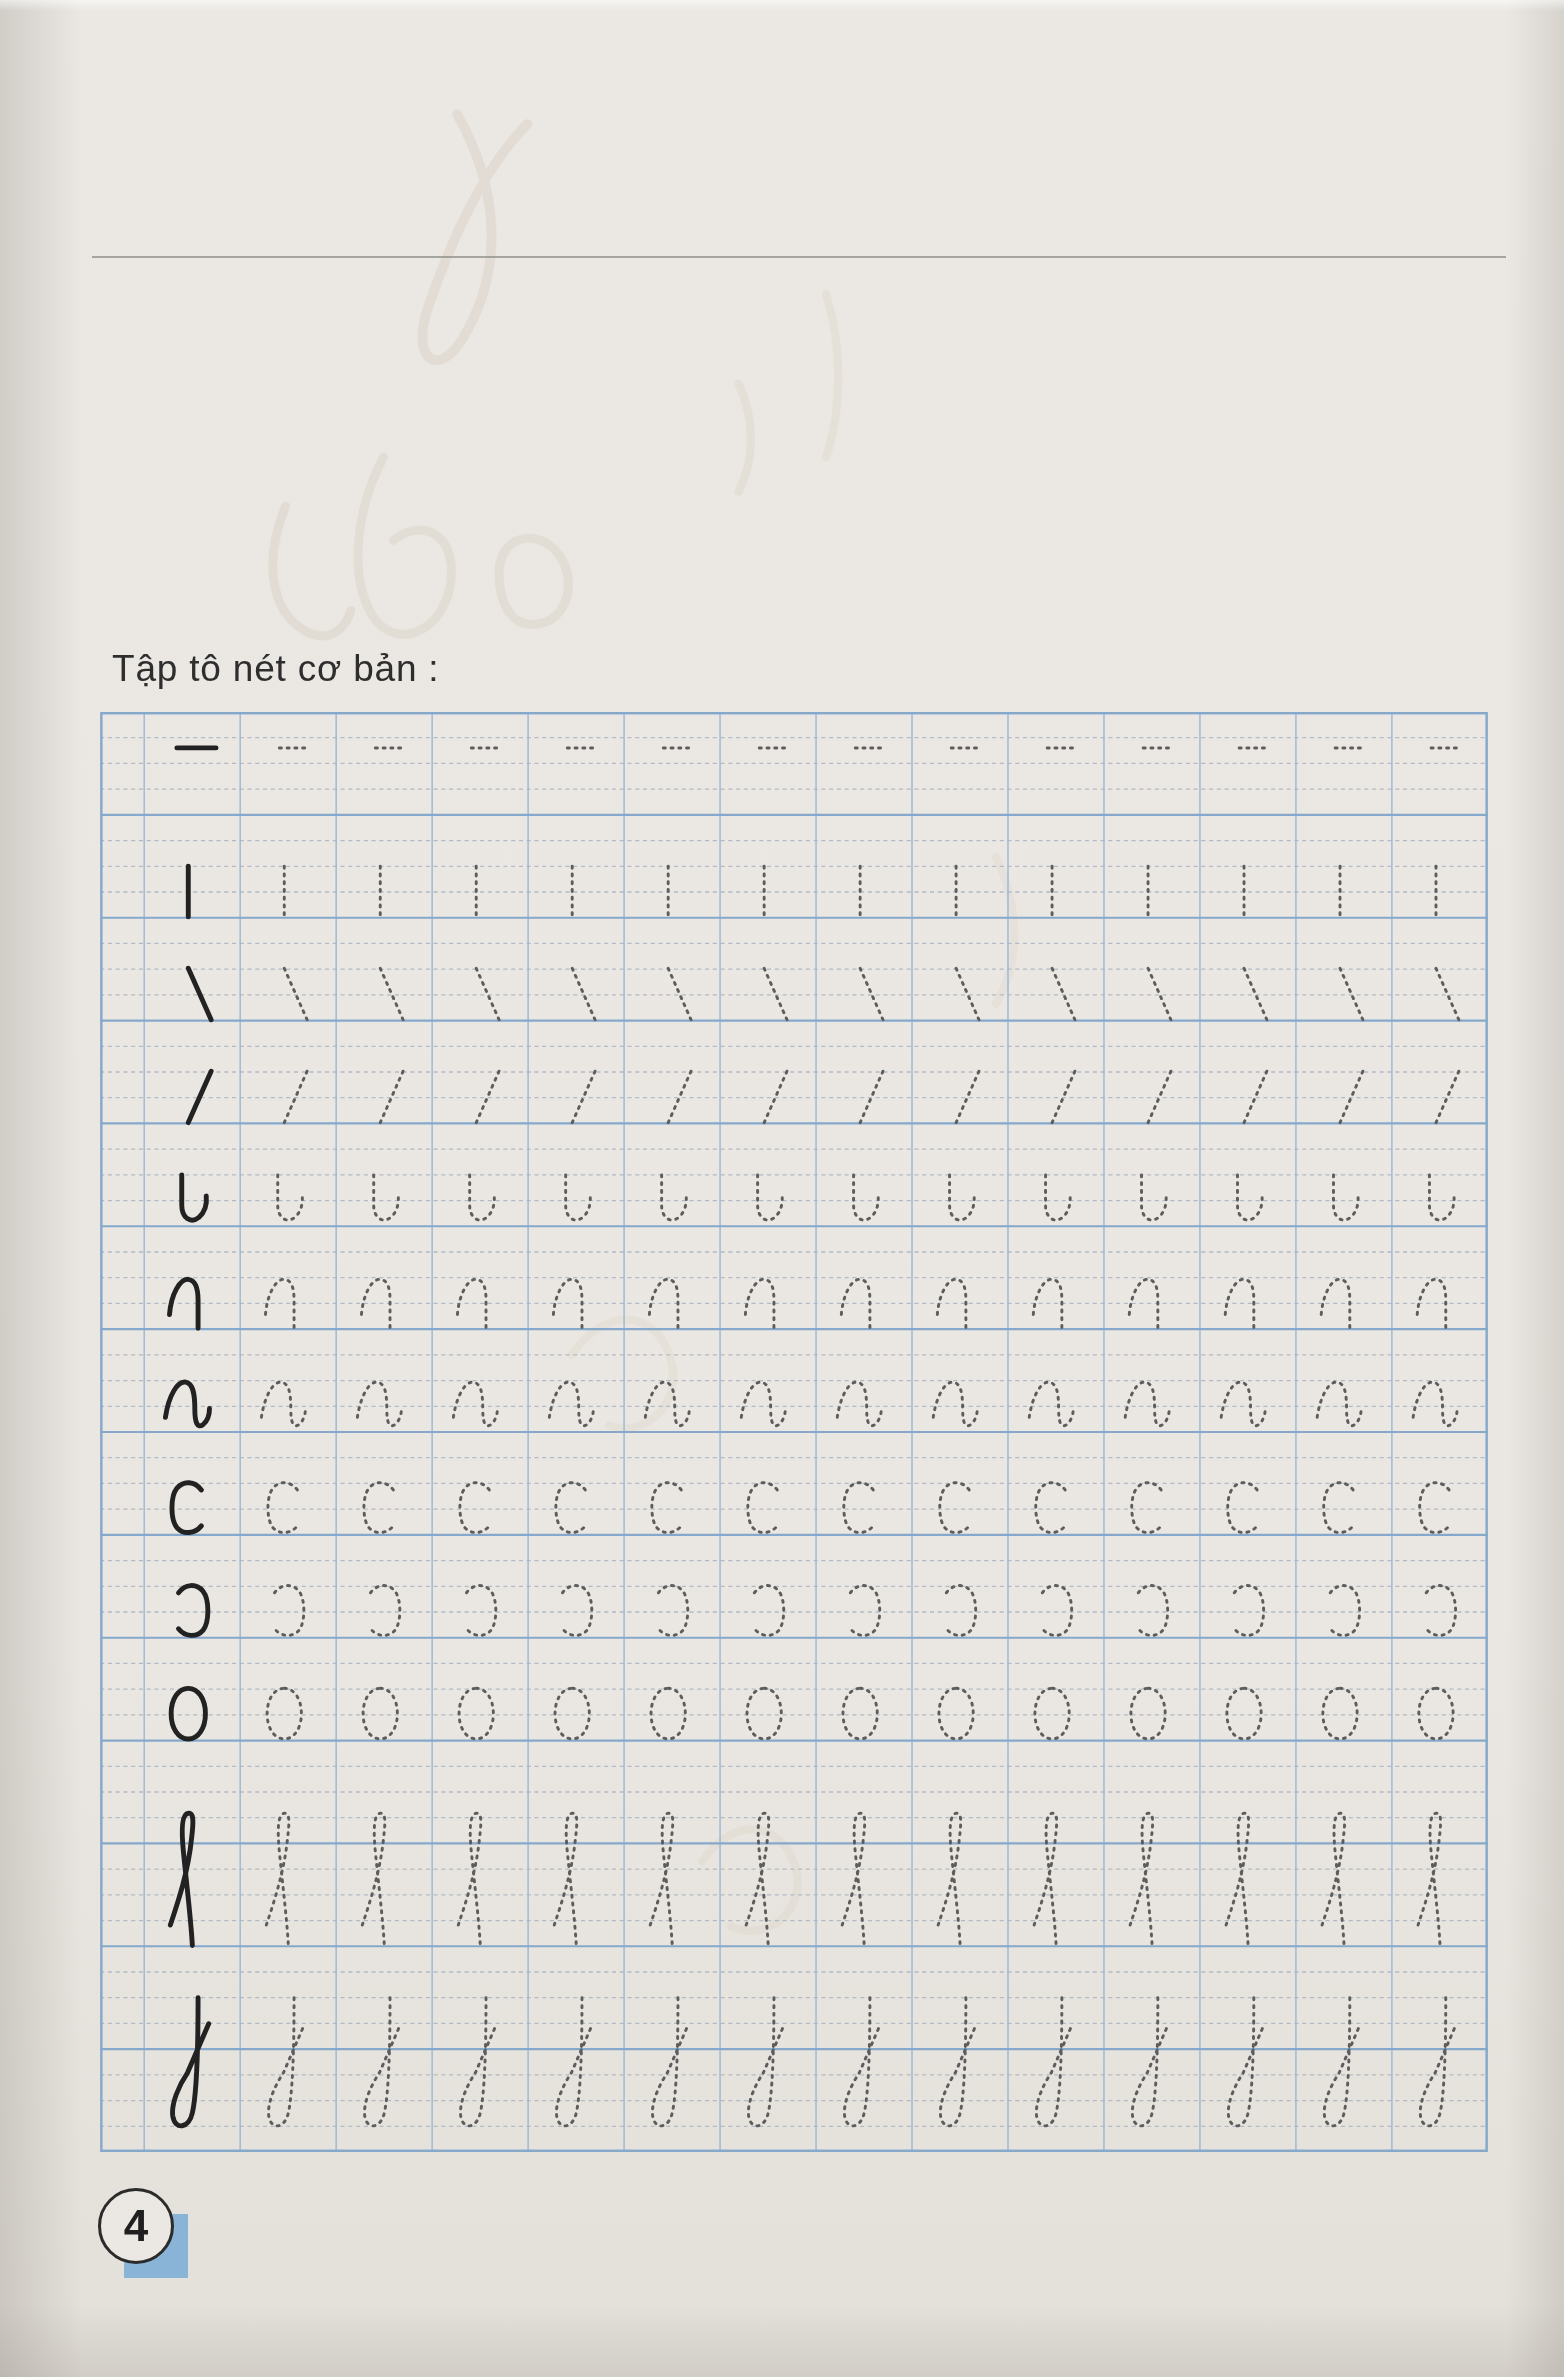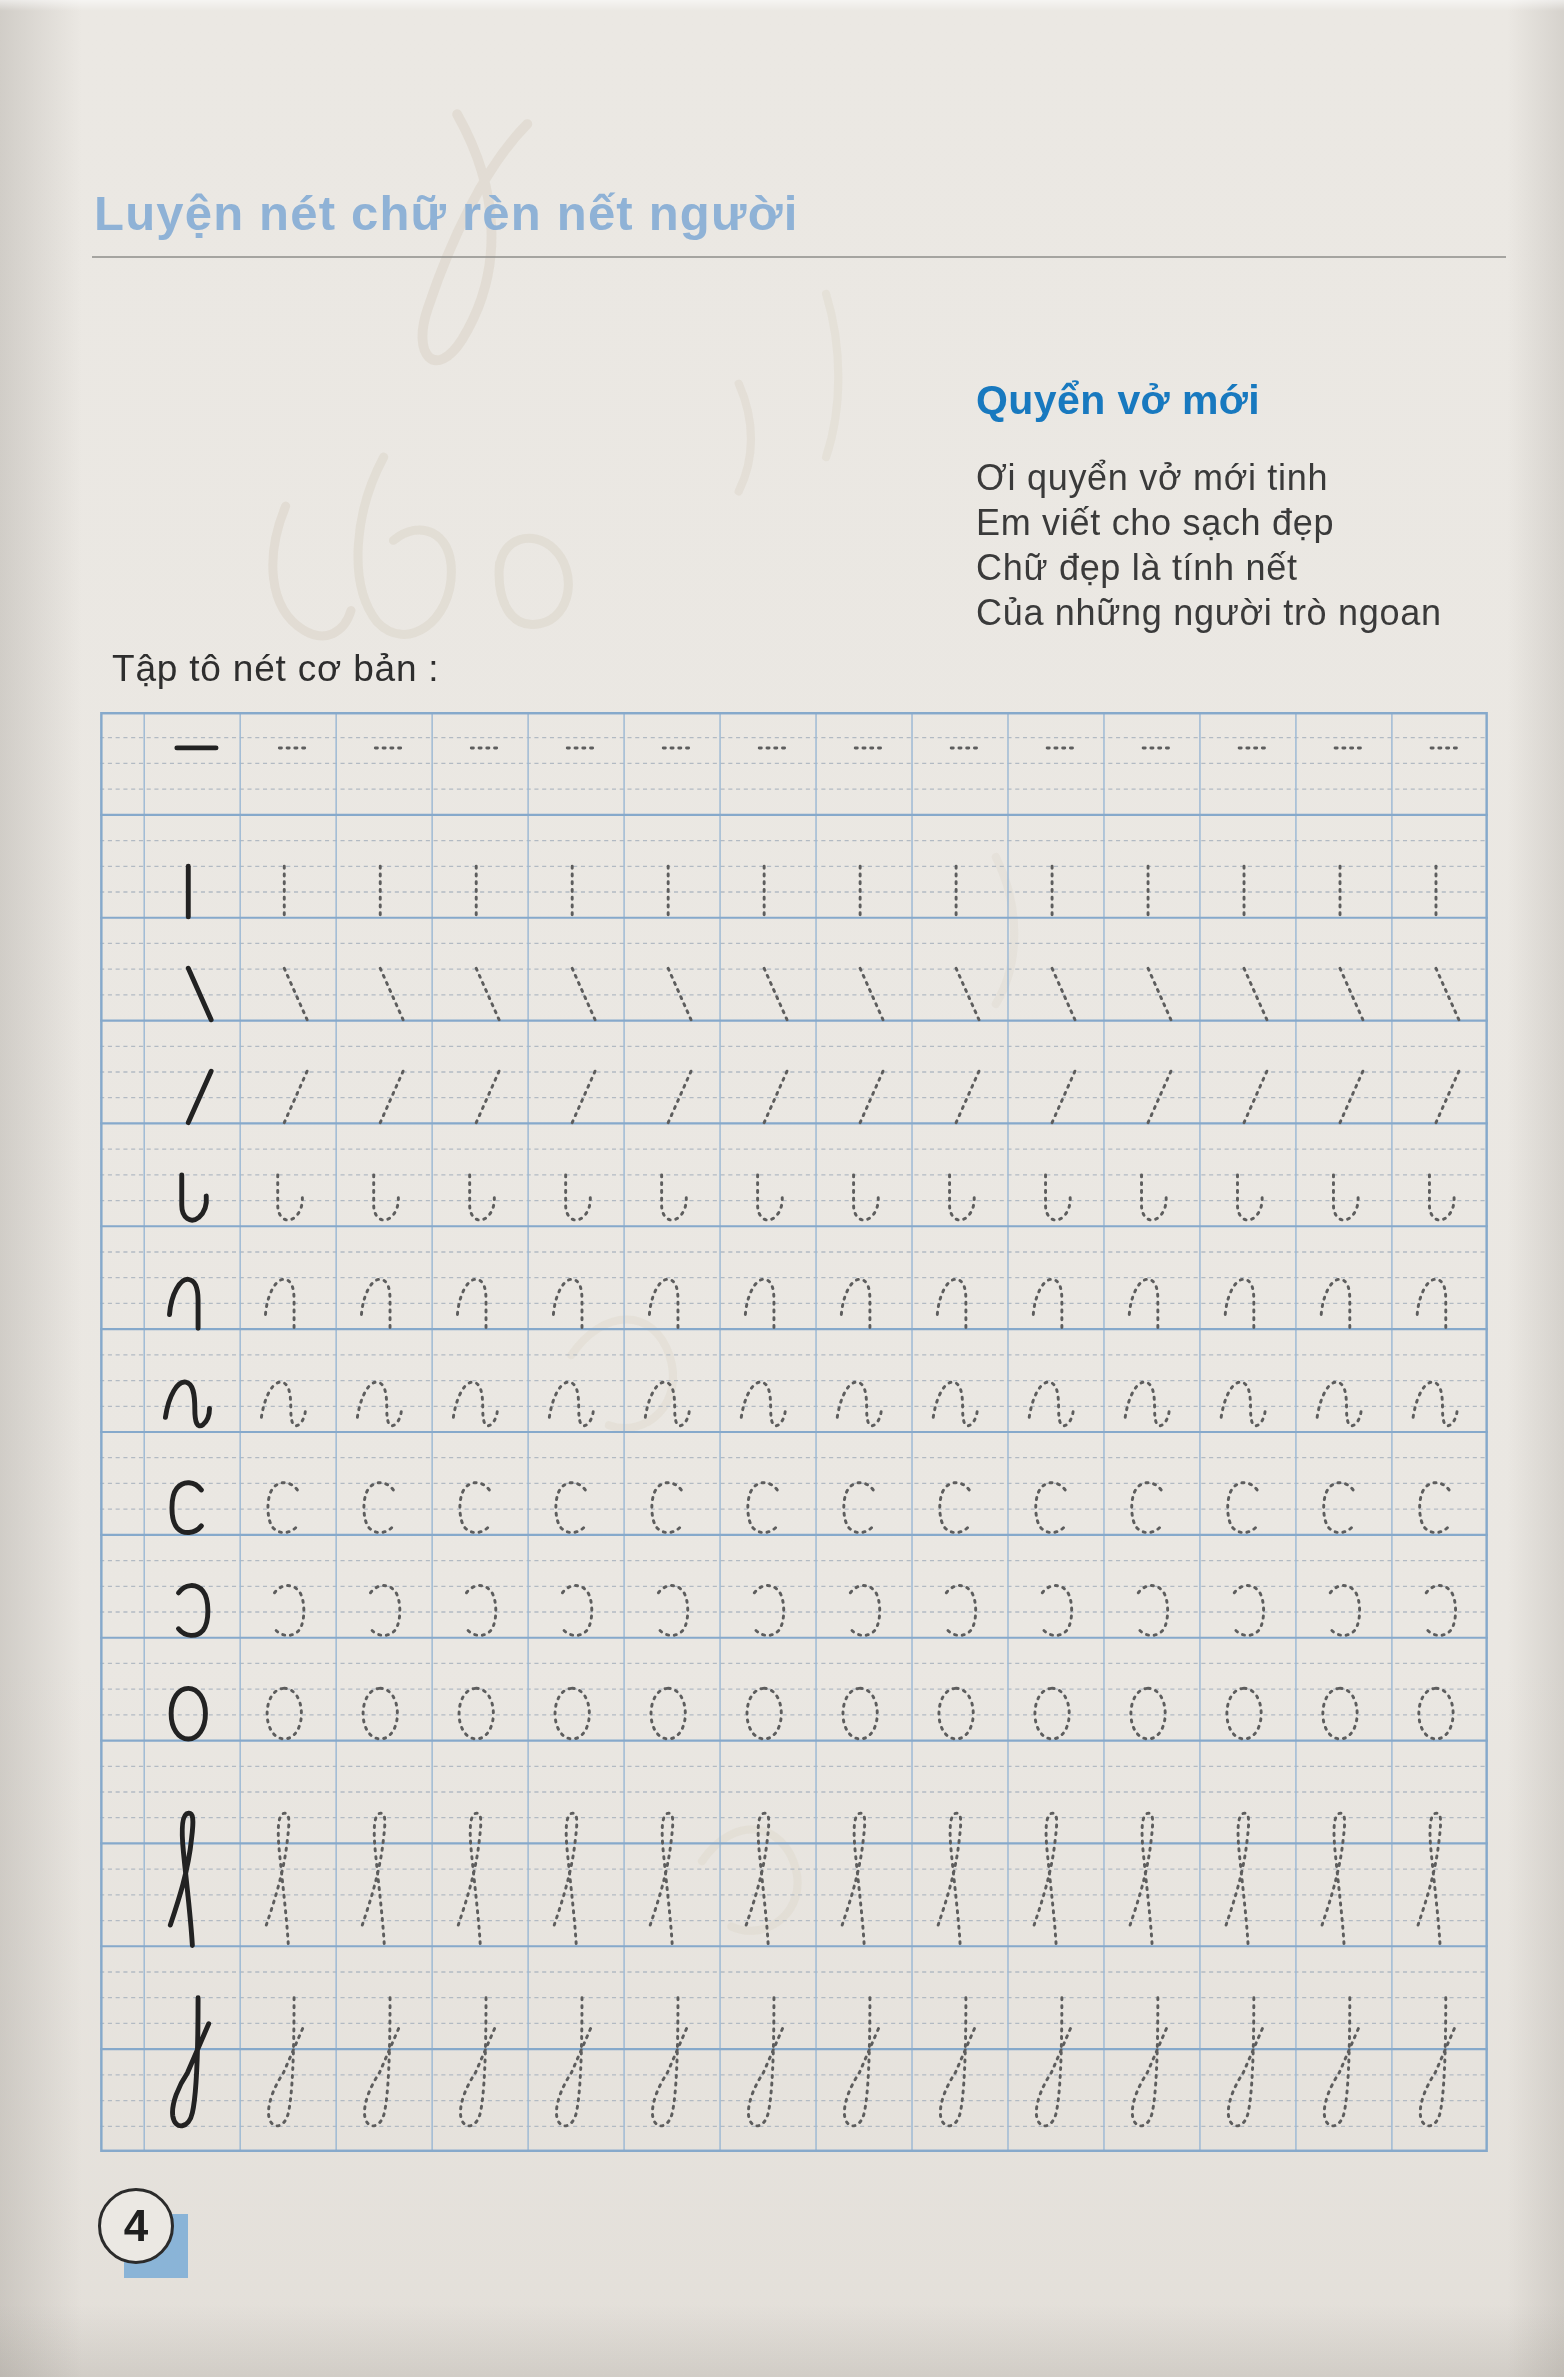--- a/index.html
+++ b/index.html
@@ -69,30 +69,22 @@
       <path d="M470,560 C435,625 425,715 462,762 C498,800 553,762 553,700 C553,652 515,635 482,662" stroke-width="11" opacity="0.42"></path>
       <path d="M612,690 C608,735 625,772 662,764 C700,756 708,700 678,672 C652,648 615,660 612,695" stroke-width="11" opacity="0.42"></path>
       <path d="M905,470 C925,515 925,562 905,602" stroke-width="10" opacity="0.35"></path>
       <path d="M1012,360 C1032,425 1032,500 1012,560" stroke-width="10" opacity="0.3"></path>
       <path d="M700,1660 C740,1602 800,1602 820,1660 C840,1720 790,1762 746,1746" stroke-width="10" opacity="0.28"></path>
       <path d="M860,2280 C900,2222 960,2232 975,2290 C988,2340 940,2380 896,2360" stroke-width="10" opacity="0.28"></path>
       <path d="M1220,1050 C1250,1110 1250,1180 1220,1230" stroke-width="10" opacity="0.22"></path>
     </g>
   </svg>
 
-  <h1 class="title" style="color: rgb(143, 178, 214);">Luyện nét chữ rèn nết người</h1>
   <div class="title-underline"></div>
 
-  <div class="poem">
-    <div class="poem-title" style="color: rgb(24, 121, 191);">Quyển vở mới</div>
-    <div class="poem-line" style="color: rgb(58, 58, 58);">Ơi quyển vở mới tinh</div>
-    <div class="poem-line" style="color: rgb(58, 58, 58);">Em viết cho sạch đẹp</div>
-    <div class="poem-line" style="color: rgb(58, 58, 58);">Chữ đẹp là tính nết</div>
-    <div class="poem-line" style="color: rgb(58, 58, 58);">Của những người trò ngoan</div>
-  </div>
 
   <div class="practice-label">Tập tô nét cơ bản :</div>
 
   <svg id="practice-grid-svg" width="1388" height="1440" viewBox="0 0 1700 1764">
       <line x1="0" y1="31.5" x2="1700" y2="31.5" stroke="#b2bac3" stroke-width="1.6" stroke-dasharray="5 4.5"></line>
       <line x1="0" y1="63" x2="1700" y2="63" stroke="#b2bac3" stroke-width="1.6" stroke-dasharray="5 4.5"></line>
       <line x1="0" y1="94.5" x2="1700" y2="94.5" stroke="#b2bac3" stroke-width="1.6" stroke-dasharray="5 4.5"></line>
       <line x1="0" y1="157.5" x2="1700" y2="157.5" stroke="#b2bac3" stroke-width="1.6" stroke-dasharray="5 4.5"></line>
       <line x1="0" y1="189" x2="1700" y2="189" stroke="#b2bac3" stroke-width="1.6" stroke-dasharray="5 4.5"></line>
       <line x1="0" y1="220.5" x2="1700" y2="220.5" stroke="#b2bac3" stroke-width="1.6" stroke-dasharray="5 4.5"></line>

